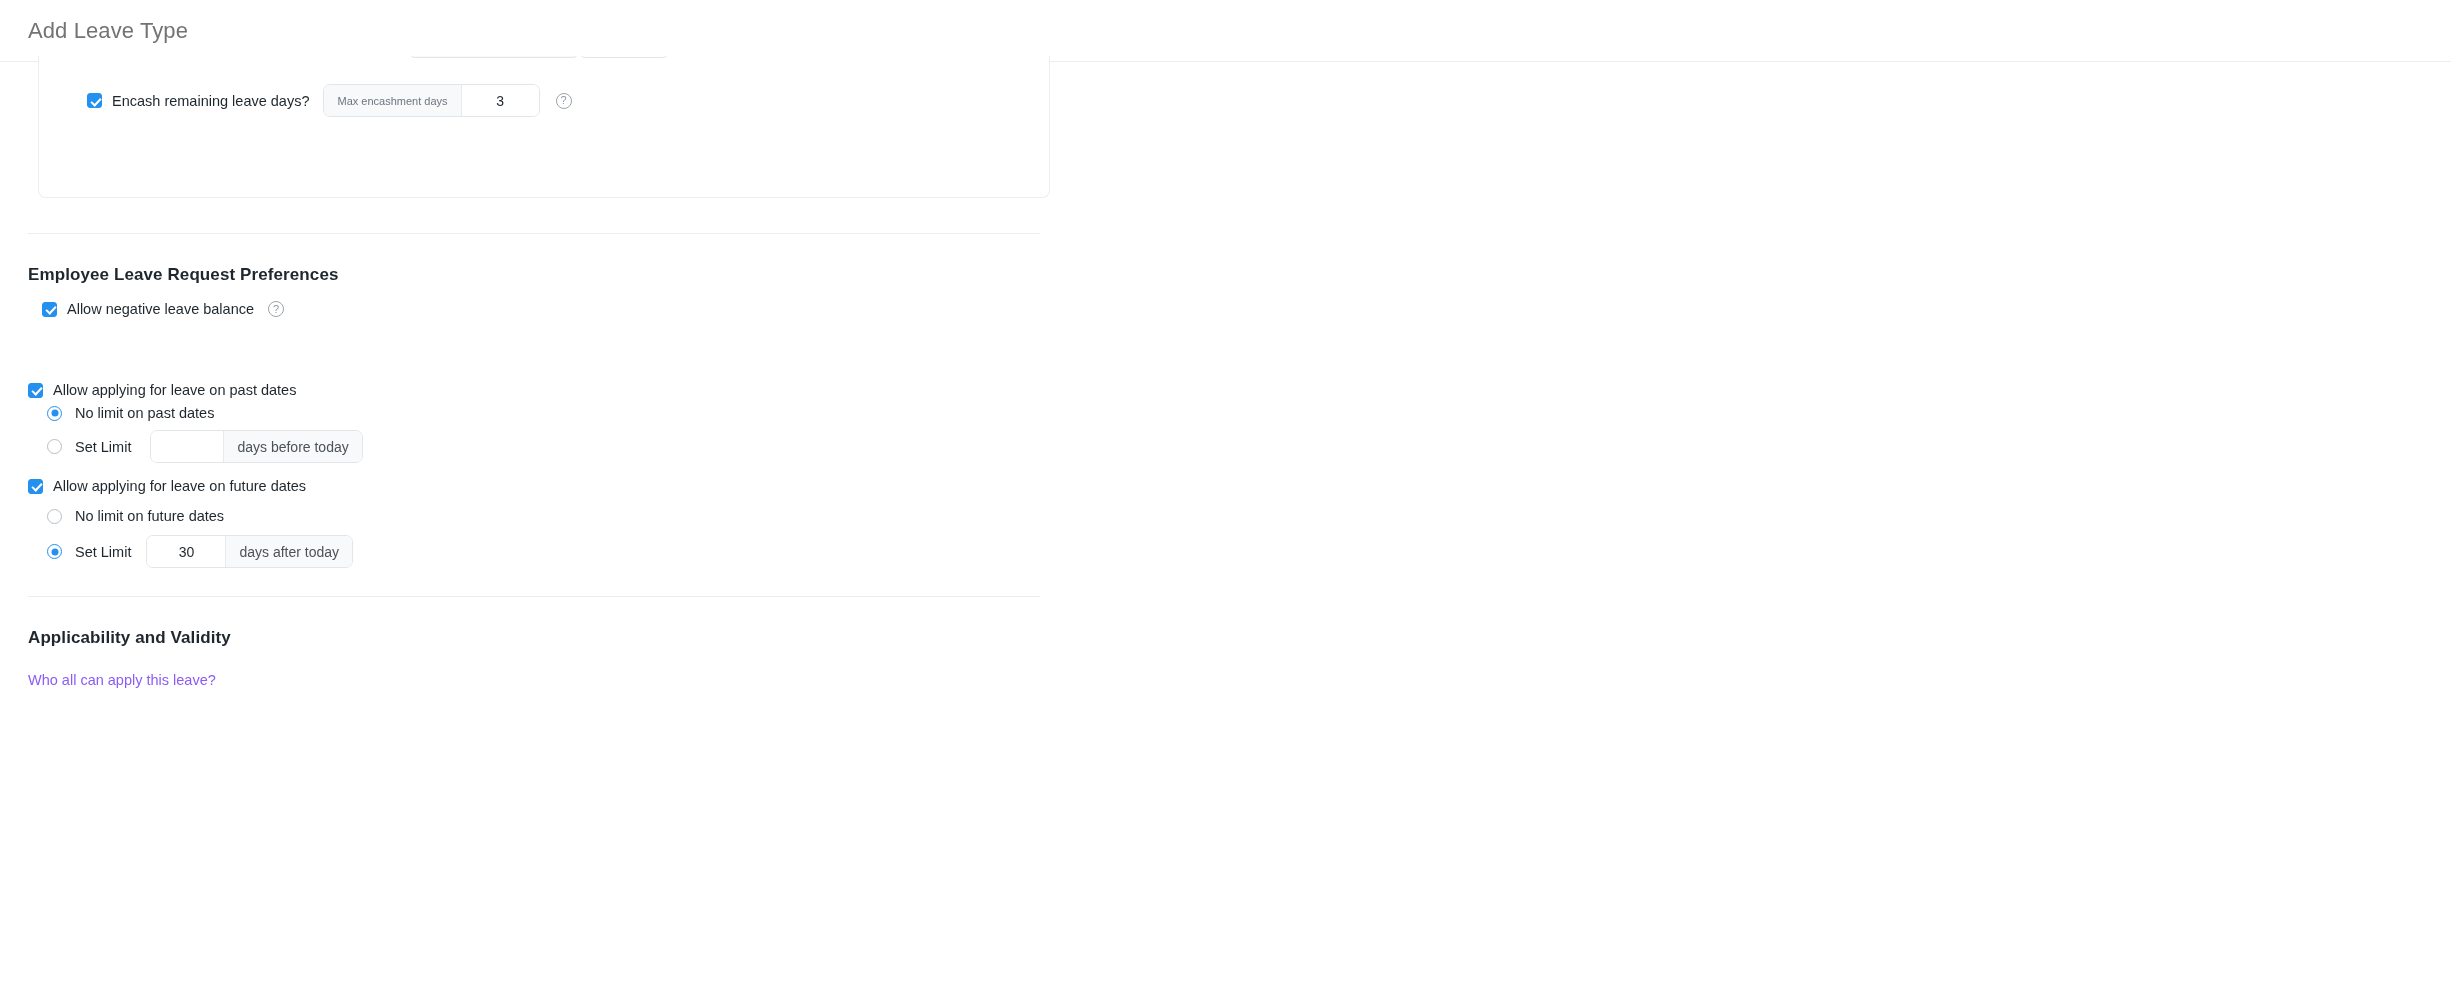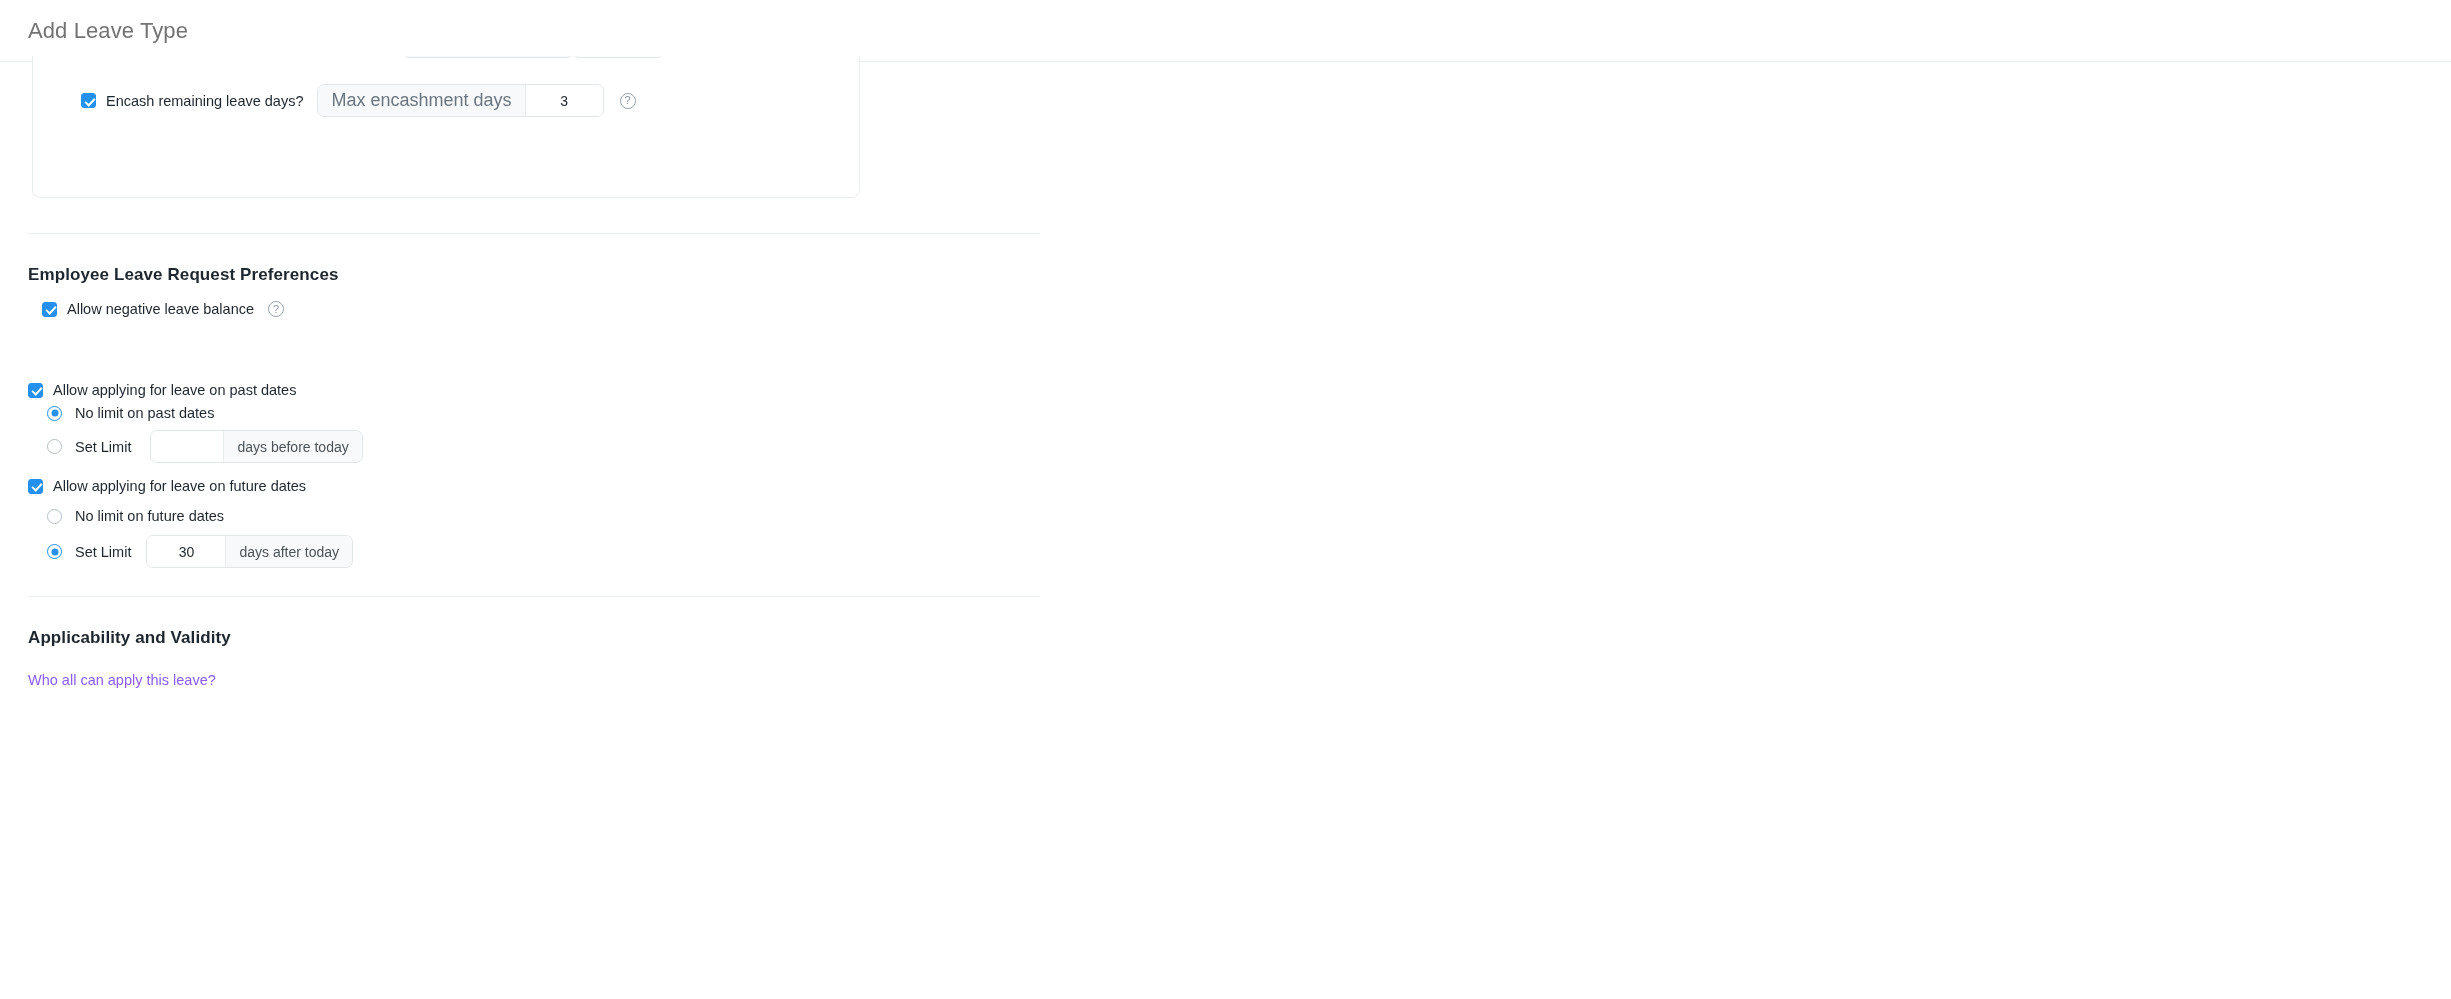--- a/index.html
+++ b/index.html
@@ -26,22 +26,22 @@
     color: #737373;
     letter-spacing: .1px;
   }
 
   
   .page-body { position: relative; width: 2451px; height: 937px; background:#fff; }
 
   
   .card {
     position: absolute;
-    left: 32px; top: -6px;
-    width: 828px; height: 142px;
+    left: 38px; top: -6px;
+    width: 1012px; height: 142px;
     border: 1px solid #ebeef0;
     border-top: none;
     border-radius: 0 0 8px 8px;
     background: #ffffff;
   }
   
   .ghost-row {
     position: absolute; left: 0; top: 0; width: 100%; height: 10px;
     overflow: hidden;
   }
@@ -106,21 +106,21 @@
     border: 1px solid #e3e6e8;
     border-radius: 7px;
     overflow: hidden;
     background: #fff;
     height: 33px;
   }
   .ig-prefix {
     background: #f8f9fa;
     display: flex; align-items: center;
     padding: 0 13px;
-    font-size: 18px; color: #6b7680;
+    font-size: 11px; color: #6b7680;
     white-space: nowrap;
   }
   .ig-suffix {
     background: #f8f9fa;
     display: flex; align-items: center;
     padding: 0 13px;
     font-size: 14px; color: #4b5358;
     white-space: nowrap;
     border-left: 1px solid #e8ebed;
   }

